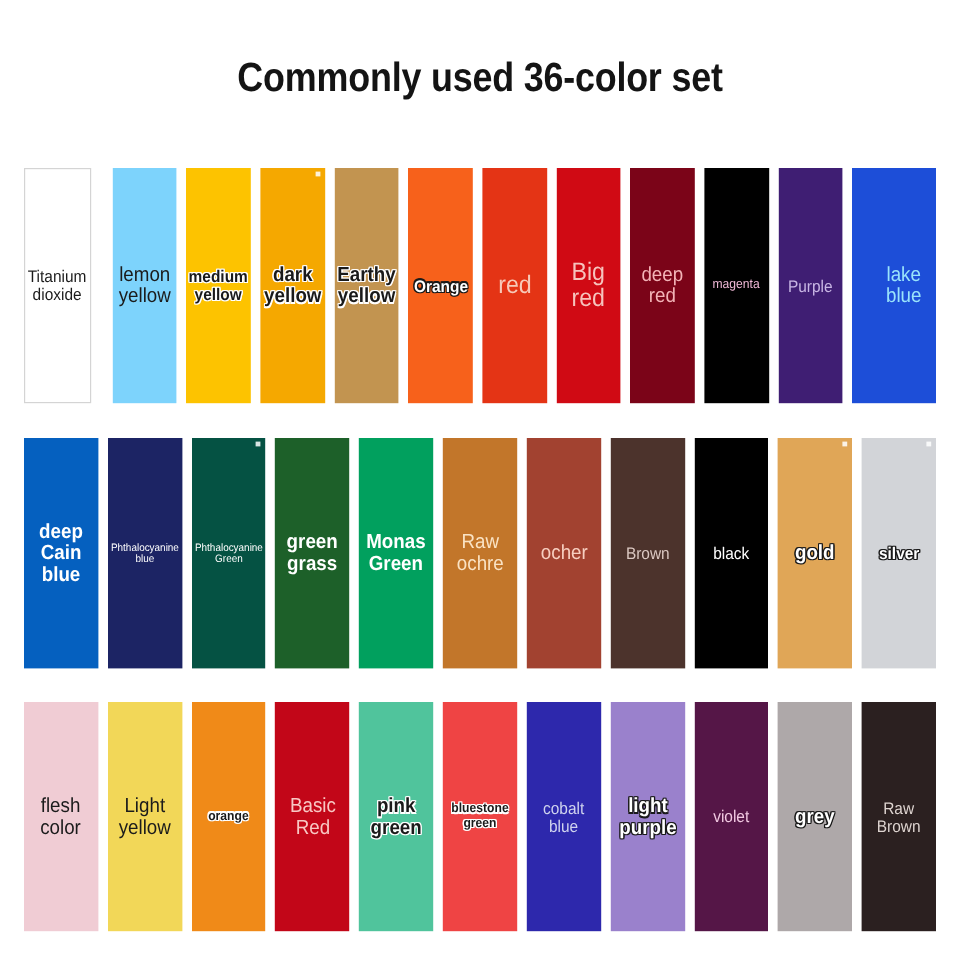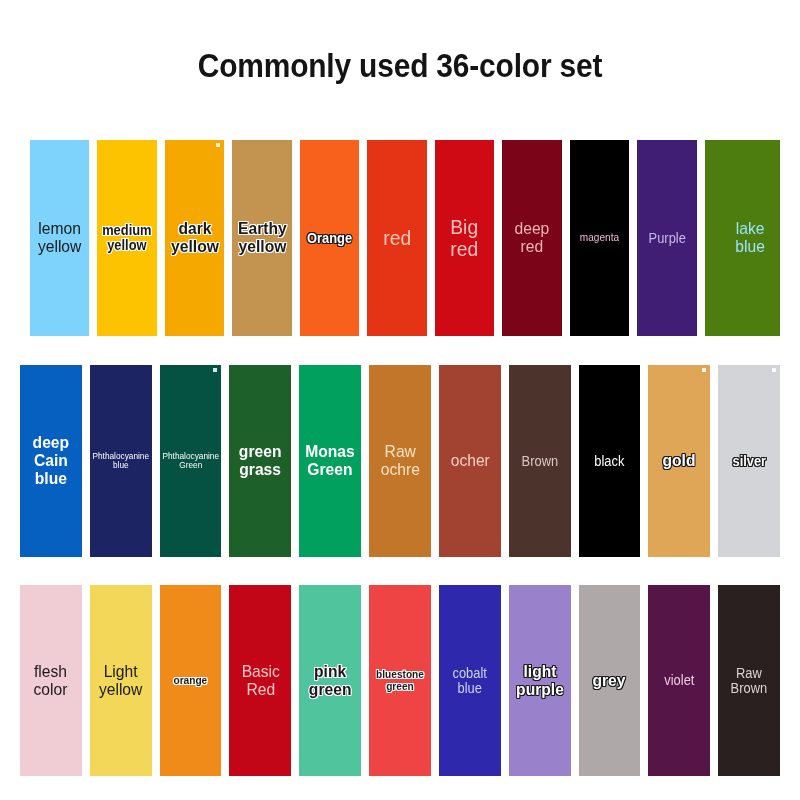--- a/index.html
+++ b/index.html
@@ -123,20 +123,24 @@
   }
 </style>
 </head>
 <body style="background: rgb(255, 255, 255);">
 
 <div id="page">
 
   <div id="title" style="color: rgb(20, 20, 20);">Commonly used 36-color set</div>
 
   <div class="row" id="row-1">
+      <div class="swatch outlined" style="background: rgb(255, 255, 255);">
+        <div class="label sz-md st-dark">Titanium
+dioxide</div>
+      </div>
       <div class="swatch" style="background: #7dd3fc; margin-left: 10px;">
         <div class="label sz-lg st-dark">lemon
 yellow</div>
       </div>
       <div class="swatch" style="background: rgb(253, 195, 0);">
         <div class="label sz-md st-inverse">medium
 yellow</div>
       </div>
       <div class="swatch" style="background: rgb(245, 168, 0);">
         <div class="label sz-lg st-inverse">dark
@@ -160,21 +164,21 @@
       <div class="swatch" style="background: rgb(123, 4, 24);">
         <div class="label sz-lg st-tint" style="color: rgb(243, 179, 183);">deep
 red</div>
       </div>
       <div class="swatch" style="background: #000000;">
         <div class="label sz-sm st-tint" style="color: rgb(240, 185, 215);">magenta</div>
       </div>
       <div class="swatch" style="background: rgb(63, 30, 115);">
         <div class="label sz-md st-tint" style="color: rgb(200, 182, 228);">Purple</div>
       </div>
-      <div class="swatch" style="background: #4d7c0f; padding-left: 16px;">
+      <div class="swatch" style="background: #1d4ed8; padding-left: 16px;">
         <div class="label sz-lg st-tint" style="color: rgb(154, 228, 251);">lake
 blue</div>
       </div>
     </div>
   <div class="row" id="row-2">
       <div class="swatch" style="background: rgb(5, 96, 191);">
         <div class="label sz-lg st-light-b">deep
 Cain
 blue</div>
       </div>
@@ -242,25 +246,25 @@
 green</div>
       </div>
       <div class="swatch" style="background: rgb(45, 40, 172);">
         <div class="label sz-md st-tint" style="color: rgb(207, 211, 238);">cobalt
 blue</div>
       </div>
       <div class="swatch" style="background: rgb(154, 129, 204);">
         <div class="label sz-lg st-emboss">light
 purple</div>
       </div>
+      <div class="swatch" style="background: rgb(85, 22, 71);">
+        <div class="label sz-md st-tint" style="color: rgb(242, 201, 226);">violet</div>
+      </div>
       <div class="swatch" style="background: rgb(174, 168, 169);">
         <div class="label sz-lg st-emboss">grey</div>
-      </div>
-      <div class="swatch" style="background: rgb(85, 22, 71);">
-        <div class="label sz-md st-tint" style="color: rgb(242, 201, 226);">violet</div>
       </div>
       <div class="swatch" style="background: rgb(43, 32, 32);">
         <div class="label sz-md st-tint" style="color: rgb(222, 212, 208);">Raw
 Brown</div>
       </div>
     </div>
 
 </div>
 
 </body></html>

